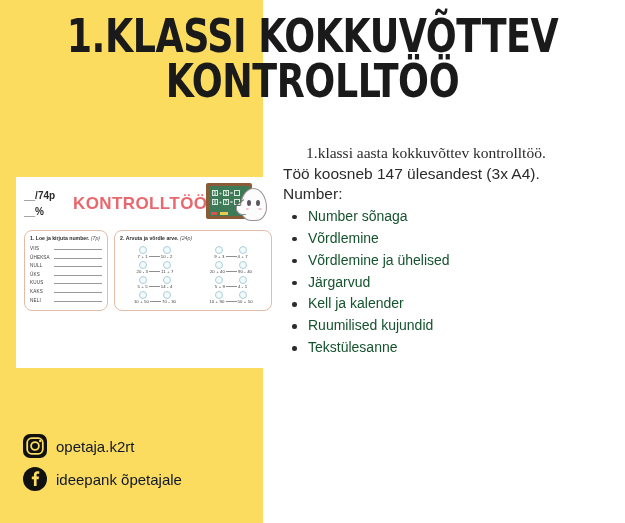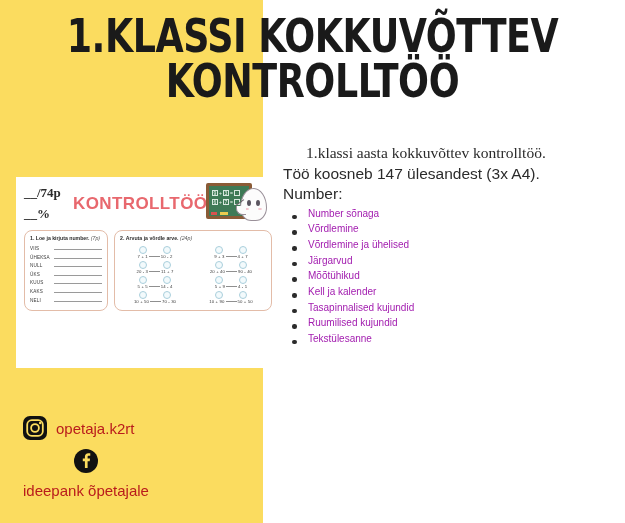--- a/index.html
+++ b/index.html
@@ -59,23 +59,23 @@
   .ws-header {
     position: relative;
     height: 53px;
     display: flex;
     align-items: center;
     padding-left: 8px;
   }
 
   .ws-score {
     width: 45px;
-    font-family: Liberation Serif, serif;
+    font-family: Liberation Sans, sans-serif;
     font-weight: bold;
-    font-size: 13px;
+    font-size: 10px;
     color: #2b2b2b;
     line-height: 1.55;
   }
   .ws-score div { white-space: nowrap; }
 
   .ws-titles {
     margin-left: 4px;
   }
   .ws-title-main {
     font-family: "Liberation Sans", sans-serif;
@@ -274,23 +274,23 @@
     line-height: 1.33;
     color: #2b2b2b;
   }
   .desc-line.indent { text-indent: 23px; font-family: Liberation Serif, serif; }
 
   .topics {
     list-style: none;
     margin-top: 1px;
   }
   .topics li {
-    font-size: 10px;
+    font-size: 14px;
     line-height: 1.565;
-    color: #a21caf;
+    color: #14532d;
     padding-left: 25px;
     position: relative;
   }
   .topics li:before {
     content: "";
     position: absolute;
     left: 9px;
     top: 9px;
     width: 4.5px;
     height: 4.5px;
@@ -304,24 +304,24 @@
     left: 23px;
     bottom: 16px;
     z-index: 7;
   }
   .social-row {
     display: flex;
     align-items: center;
     gap: 9px;
     margin-bottom: 9px;
   }
-  .social-row:last-child { margin-bottom: 8px; flex-direction: column; }
+  .social-row:last-child { margin-bottom: 16px; }
   .social-label {
     font-size: 15px;
-    color: #b91c1c;
+    color: #0f172a;
   }
   .social-icon {
     width: 24px;
     height: 24px;
     flex: none;
   }
 </style>
 </head>
 <body>
 
@@ -485,23 +485,21 @@
 
 <div class="description">
   <div class="desc-line indent">1.klassi aasta kokkuvõttev kontrolltöö.</div>
   <div class="desc-line">Töö koosneb 147 ülesandest (3x A4).</div>
   <div class="desc-line">Number:</div>
   <ul class="topics">
     <li>Number sõnaga</li>
     <li>Võrdlemine</li>
     <li>Võrdlemine ja ühelised</li>
     <li>Järgarvud</li>
-    <li>Mõõtühikud</li>
     <li>Kell ja kalender</li>
-    <li>Tasapinnalised kujundid</li>
     <li>Ruumilised kujundid</li>
     <li>Tekstülesanne</li>
   </ul>
 </div>
 
 <div class="socials">
   <div class="social-row">
     <svg class="social-icon" viewBox="0 0 24 24">
       <rect x="0" y="0" width="24" height="24" rx="7" fill="#111111"></rect>
       <rect x="4.2" y="4.2" width="15.6" height="15.6" rx="4.6" fill="none" stroke="#FBDC5F" stroke-width="1.8"></rect>

